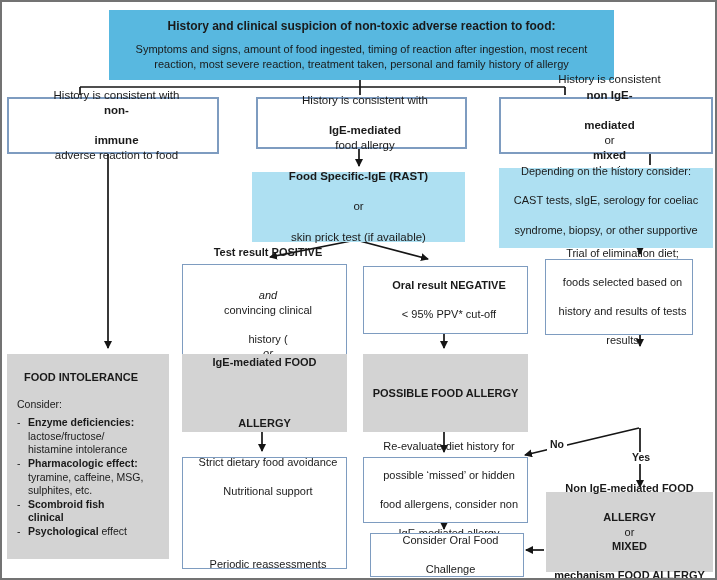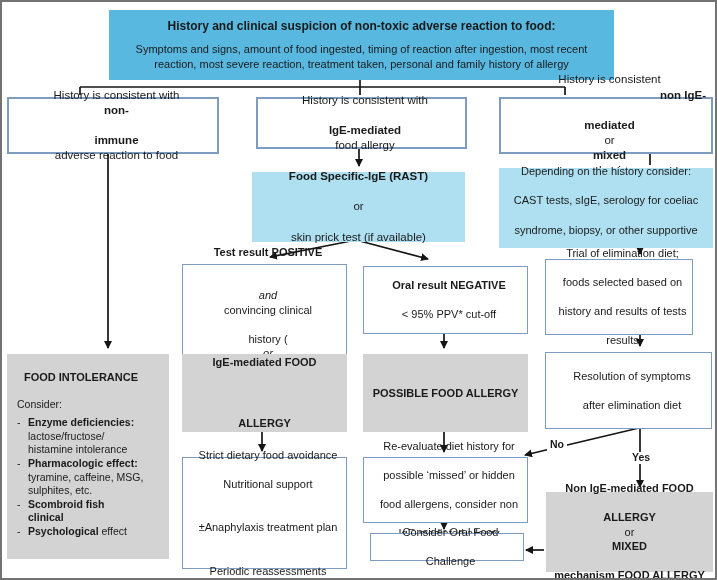--- a/index.html
+++ b/index.html
@@ -98,21 +98,21 @@
 
   <div class="box white lvl2" style="left:254px;top:95px;width:211px;height:52px;">
       <span>History is consistent with</span>
       <br>
       <span style="font-weight: bold;">IgE-mediated</span>
       <span> food allergy</span>
     </div>
 
   <div class="box white lvl2" style="left:497px;top:95px;width:214px;height:57px;">
       <span>History is consistent </span>
-      <span style="font-weight: bold; text-align: right;">non IgE-</span>
+      <span style="font-weight: bold;">non IgE-</span>
       <br>
       <span style="font-weight: bold;">mediated</span>
       <span> or </span>
       <span style="font-weight: bold;">mixed</span>
       <span> mechanisms</span>
     </div>
 
   <div class="box fill-lblue" style="left:250px;top:170px;width:213px;height:70px;font-size:11.5px;">
       <span style="font-weight: bold;">Food Specific-IgE (RAST)</span>
       <br>
@@ -180,49 +180,43 @@
   </div>
 
   <div class="box fill-gray" style="left:180px;top:352px;width:165px;height:78px;gap:16px;">
       <span style="font-weight: bold;">IgE-mediated FOOD</span>
       <br>
       <span style="font-weight: bold;">ALLERGY</span>
     </div>
 
   <div class="box fill-gray bold" style="left:361px;top:352px;width:165px;height:78px;">POSSIBLE FOOD ALLERGY</div>
 
-  <div class="box white" style="left:543px;top:350px;width:167px;height:77px;">
-      <span>Resolution of symptoms</span>
-      <br>
-      <span>after elimination diet</span>
-    </div>
 
   <div class="box white" style="left:180px;top:455px;width:165px;height:112px;">
       <span>Strict dietary food avoidance</span>
       <br>
       <span>Nutritional support</span>
       <br>
       <br>
-      <span>±Anaphylaxis treatment plan</span>
       <br>
       <br>
       <span>Periodic reassessments</span>
     </div>
 
   <div class="box white" style="left:361px;top:455px;width:165px;height:66px;">
       <span>Re-evaluate diet history for</span>
       <br>
       <span>possible ‘missed’ or hidden</span>
       <br>
       <span>food allergens, consider non</span>
       <br>
       <span>IgE-mediated allergy</span>
     </div>
 
-  <div class="box white" style="left:368px;top:531px;width:154px;height:28px;">
+  <div class="box white" style="left:368px;top:531px;width:154px;height:44px;">
       <span>Consider Oral Food</span>
       <br>
       <span>Challenge</span>
     </div>
 
   <div class="box fill-gray" style="left:544px;top:490px;width:167px;height:80px;">
       <span style="font-weight: bold;">Non IgE-mediated FOOD</span>
       <br>
       <span style="font-weight: bold;">ALLERGY</span>
       <span> or </span>

